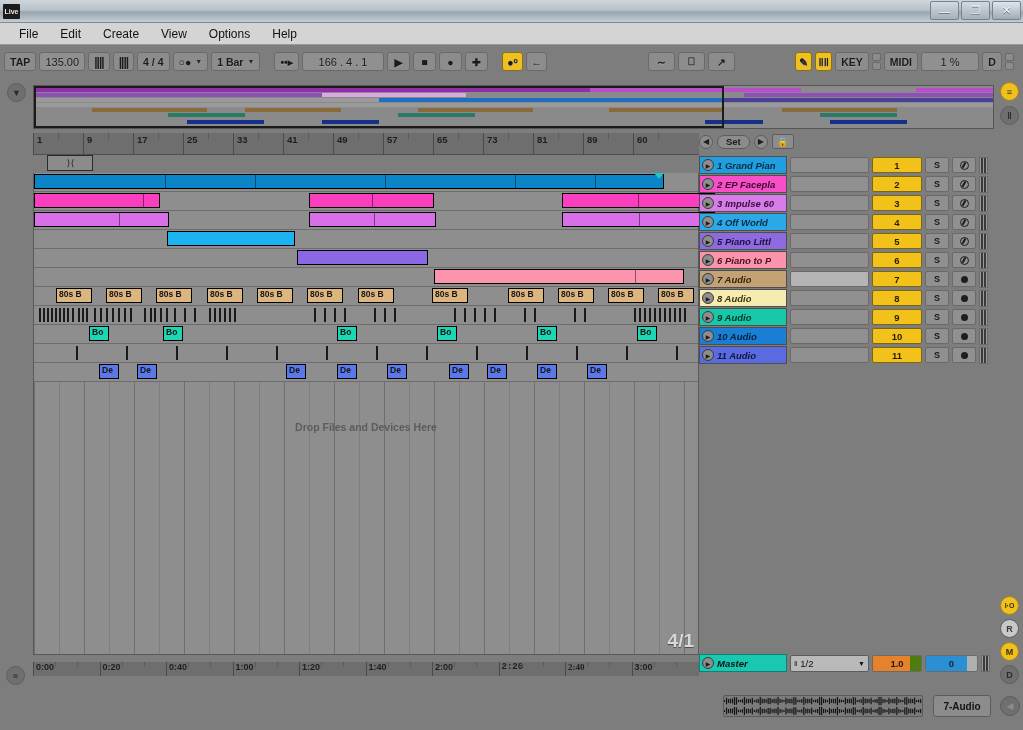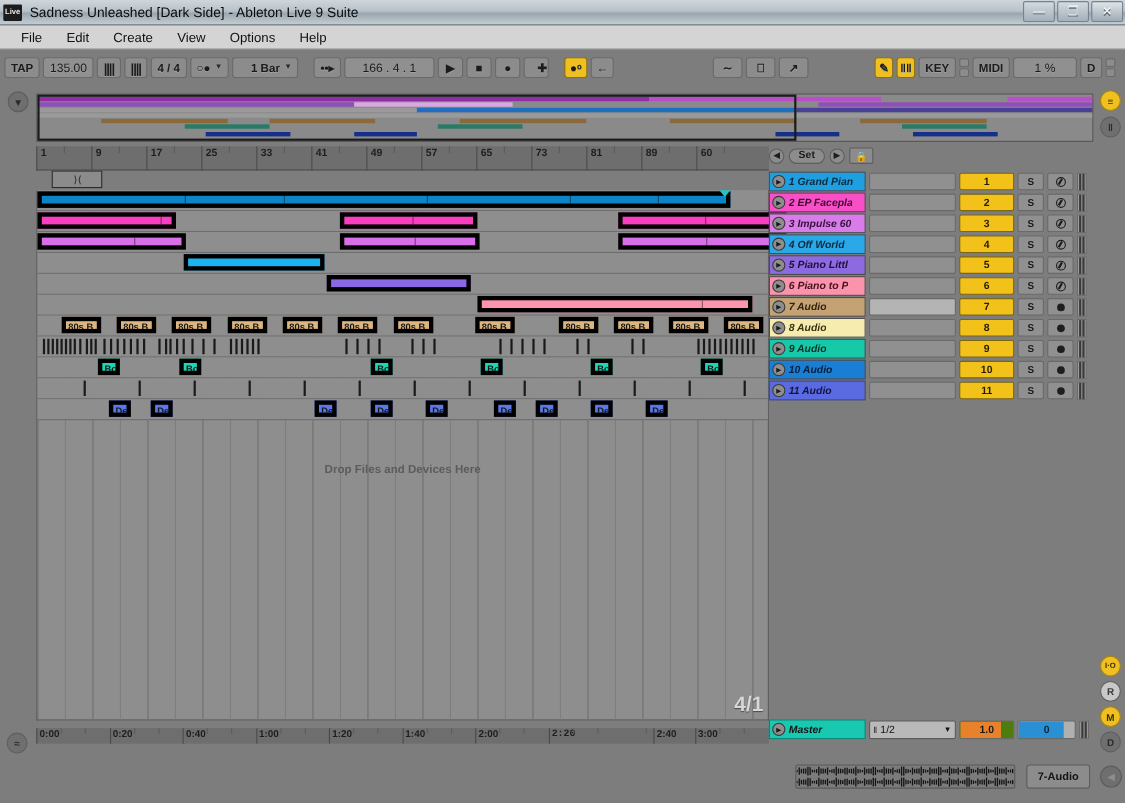--- a/index.html
+++ b/index.html
@@ -60,21 +60,21 @@
     height: 19px; background: #8c8c8c;
     border: 1px solid #6a6a6a;
     border-radius: 3px;
     display: flex; align-items: center; justify-content: center;
     font-size: 10.5px; font-weight: bold; color: #1b1b1b;
     margin-right: 3px; padding: 0 5px;
     text-shadow: 0 1px 0 #a0a0a0;
   }
   .ctl.yellow { background: #f0bf20; border-color: #8a6f13; }
   .ctl.lcd { background: #909090; min-width: 46px; font-weight: normal; font-size: 11px;}
-  .ctl.sep { margin-right: 14px; padding-left: 16px; }
+  .ctl.sep { margin-right: 14px; }
   .tinytri { font-size: 7px; margin-left: 4px; color:#2a2a2a;}
   .stack-btn { display:flex; flex-direction:column; gap:1px; margin-right:3px;}
   .stack-btn div { width:9px; height:8px; background:#8c8c8c; border:1px solid #6a6a6a; border-radius:2px;}
   .bars-glyph { letter-spacing: -1px; font-size: 12px; }
 
   
   .app {
     position: absolute; top: 78px; left: 0; right: 0; bottom: 0;
     background: #7d7d7d;
   }
@@ -125,21 +125,21 @@
   }
   .grid-line { position:absolute; top:0; bottom:0; width:1px; background:#7e7e7e;}
   .grid-line.major { background:#6f6f6f; }
   .track-row {
     position:absolute; left:0; right:0;
     border-bottom:1px solid #6d6d6d;
     background:#8e8e8e;
   }
   .clip {
     position:absolute; top:1px; bottom:2px;
-    border:4px solid #000000;
+    border:1px solid #000000;
     overflow:hidden;
   }
   .clip-split { position:absolute; top:0; bottom:0; width:1px; background:rgba(0,0,0,0.45);}
   .clip-lbl {
     font-size:8.5px; color:#151515; padding-left:2px;
     line-height:11px; font-weight:bold; white-space:nowrap;
   }
   .drop-hint {
     position:absolute; left:0; right:0; top:248px;
     text-align:center; font-size:10.5px; color:#5c5c5c; font-weight:bold;
@@ -292,21 +292,20 @@
     border-radius:50%; background:#6f6f6f; border:1px solid #5c5c5c;
     display:flex;align-items:center;justify-content:center;
     font-size:9px;color:#8d8d8d;
   }
 </style>
 </head>
 <body>
 
 <div class="titlebar">
   <div class="live-logo">Live</div>
-  <div class="title-text">Sadness Unleashed  [Dark Side] - Ableton Live 9 Suite</div>
   <div class="win-btns">
     <div class="win-btn">—</div>
     <div class="win-btn">❐</div>
     <div class="win-btn close">✕</div>
   </div>
 </div>
 
 <div class="menubar">
   <div class="menu-item">File</div>
   <div class="menu-item">Edit</div>
@@ -703,21 +702,21 @@
         <div class="tr-minor" style="left: 310px;"></div>
         <div class="tr-tick" style="left: 332.5px;">1:40</div>
         <div class="tr-minor" style="left: 354.5px;"></div>
         <div class="tr-minor" style="left: 376.5px;"></div>
         <div class="tr-tick" style="left: 399px;">2:00</div>
         <div class="tr-minor" style="left: 421px;"></div>
         <div class="tr-minor" style="left: 443px;"></div>
         <div class="tr-tick" style="left: 465.5px; font-family: Liberation Mono, monospace;">2:20</div>
         <div class="tr-minor" style="left: 487.5px;"></div>
         <div class="tr-minor" style="left: 509.5px;"></div>
-        <div class="tr-tick" style="left: 561px;">2:40</div>
+        <div class="tr-tick" style="left: 532px; font-family: Liberation Serif, serif;">2:40</div>
         <div class="tr-minor" style="left: 554px;"></div>
         <div class="tr-minor" style="left: 576px;"></div>
         <div class="tr-tick" style="left: 598.5px;">3:00</div>
         <div class="tr-minor" style="left: 620.5px;"></div>
         <div class="tr-minor" style="left: 642.5px;"></div>
       </div>
   </div>
 
   <div class="headers">
     <div class="hdr-top">

